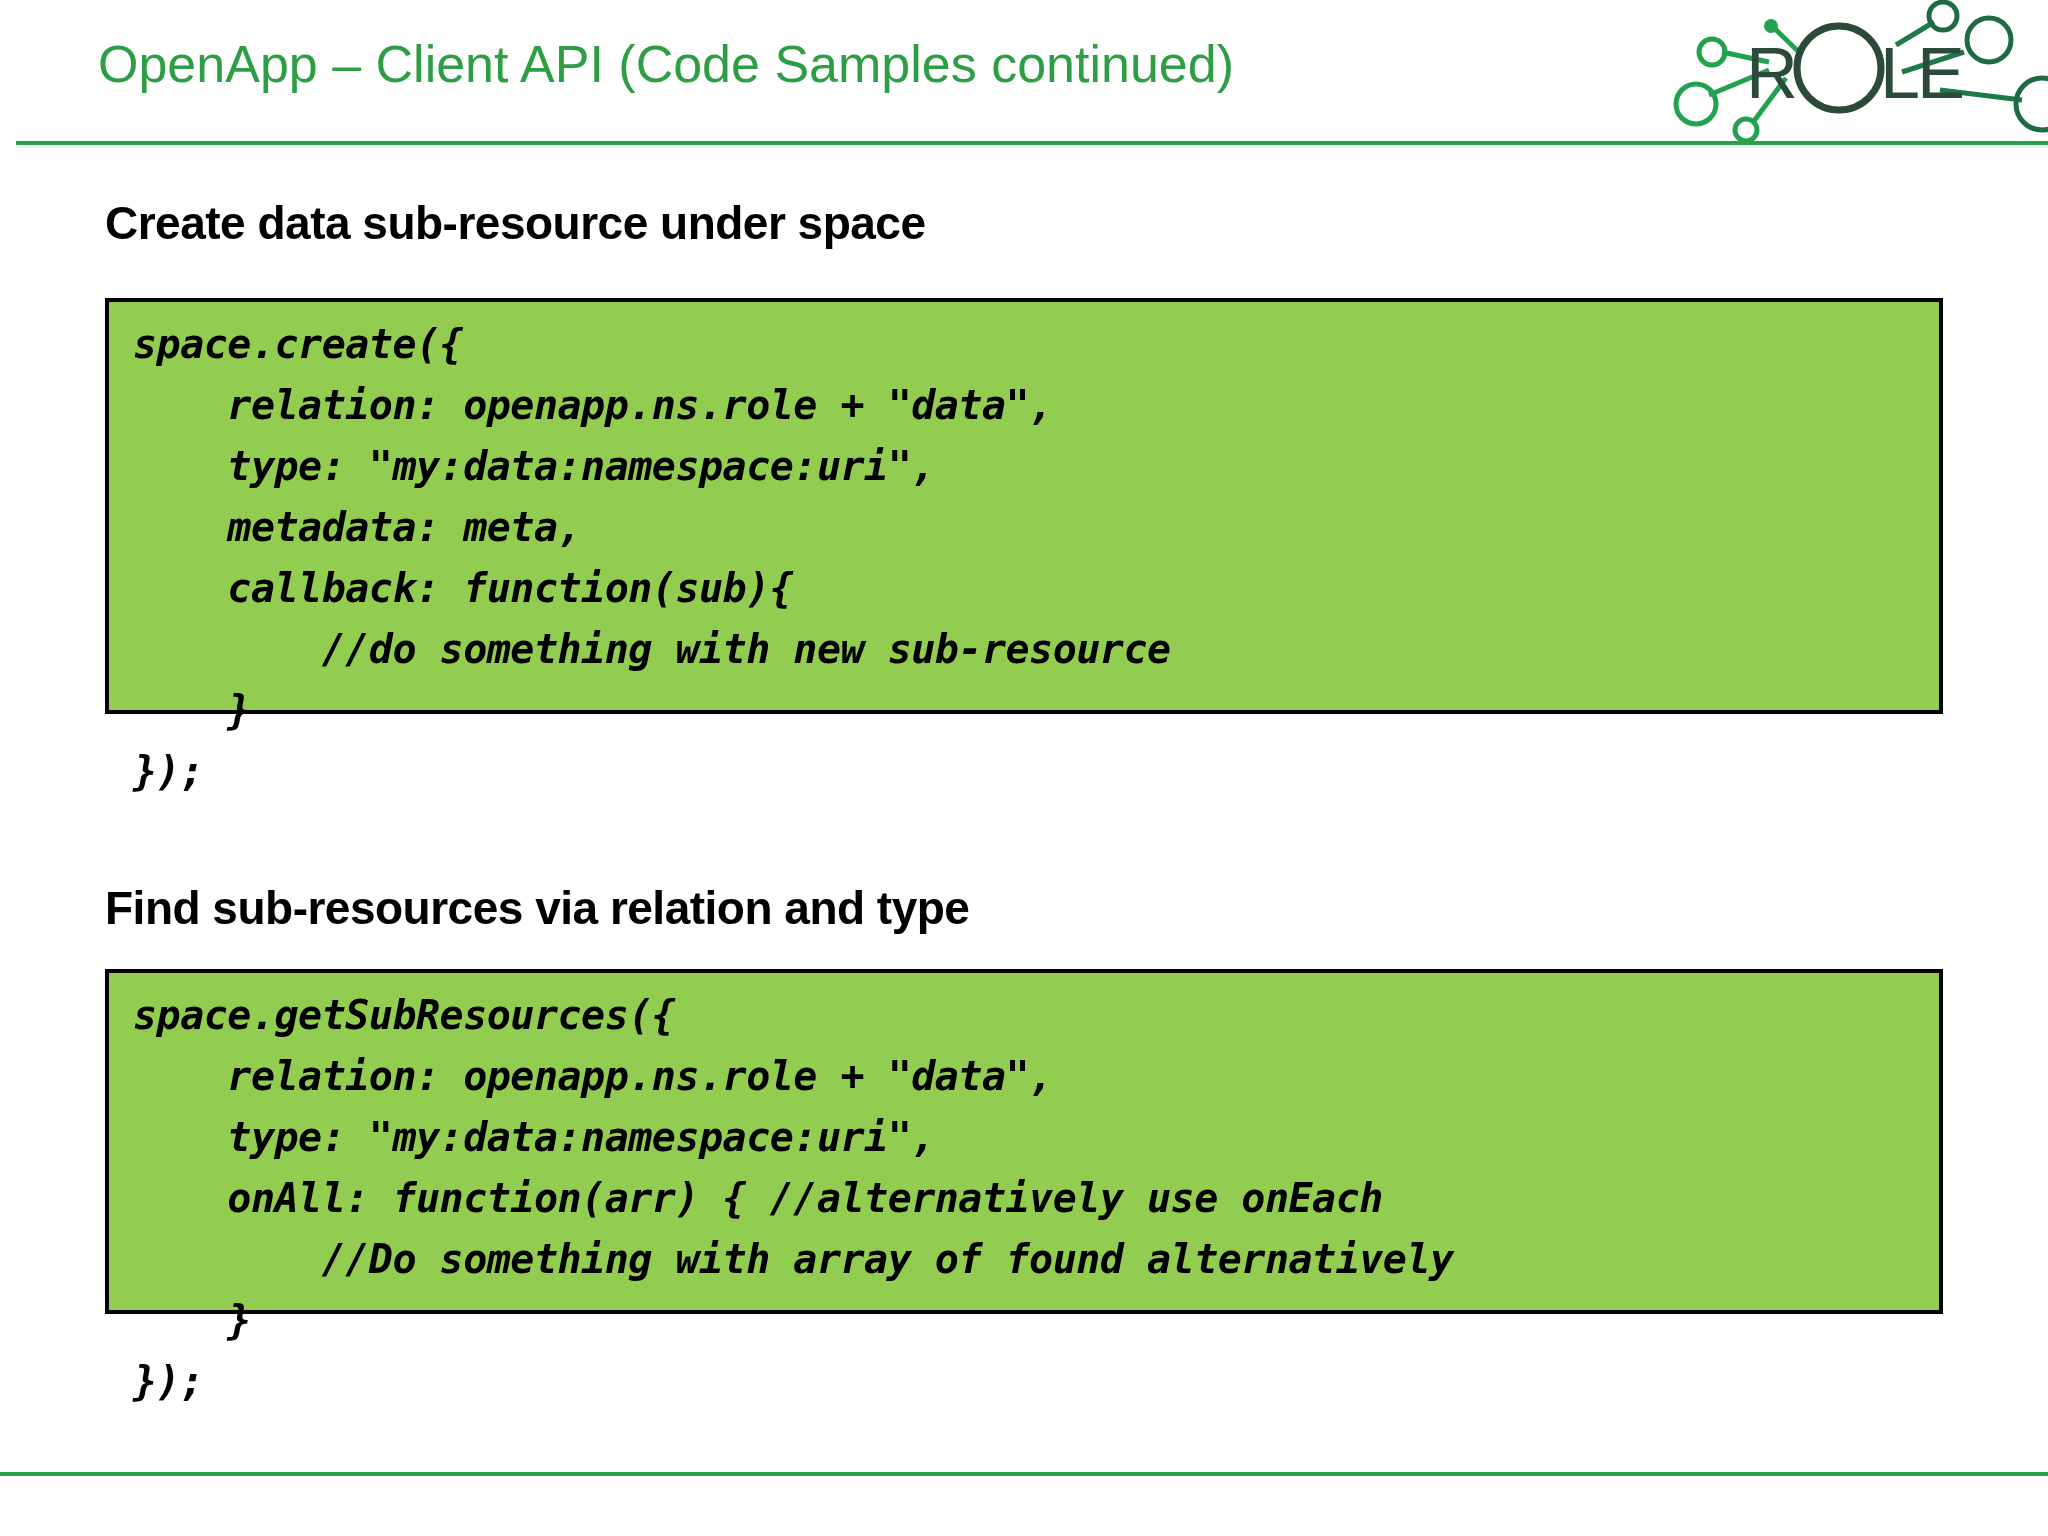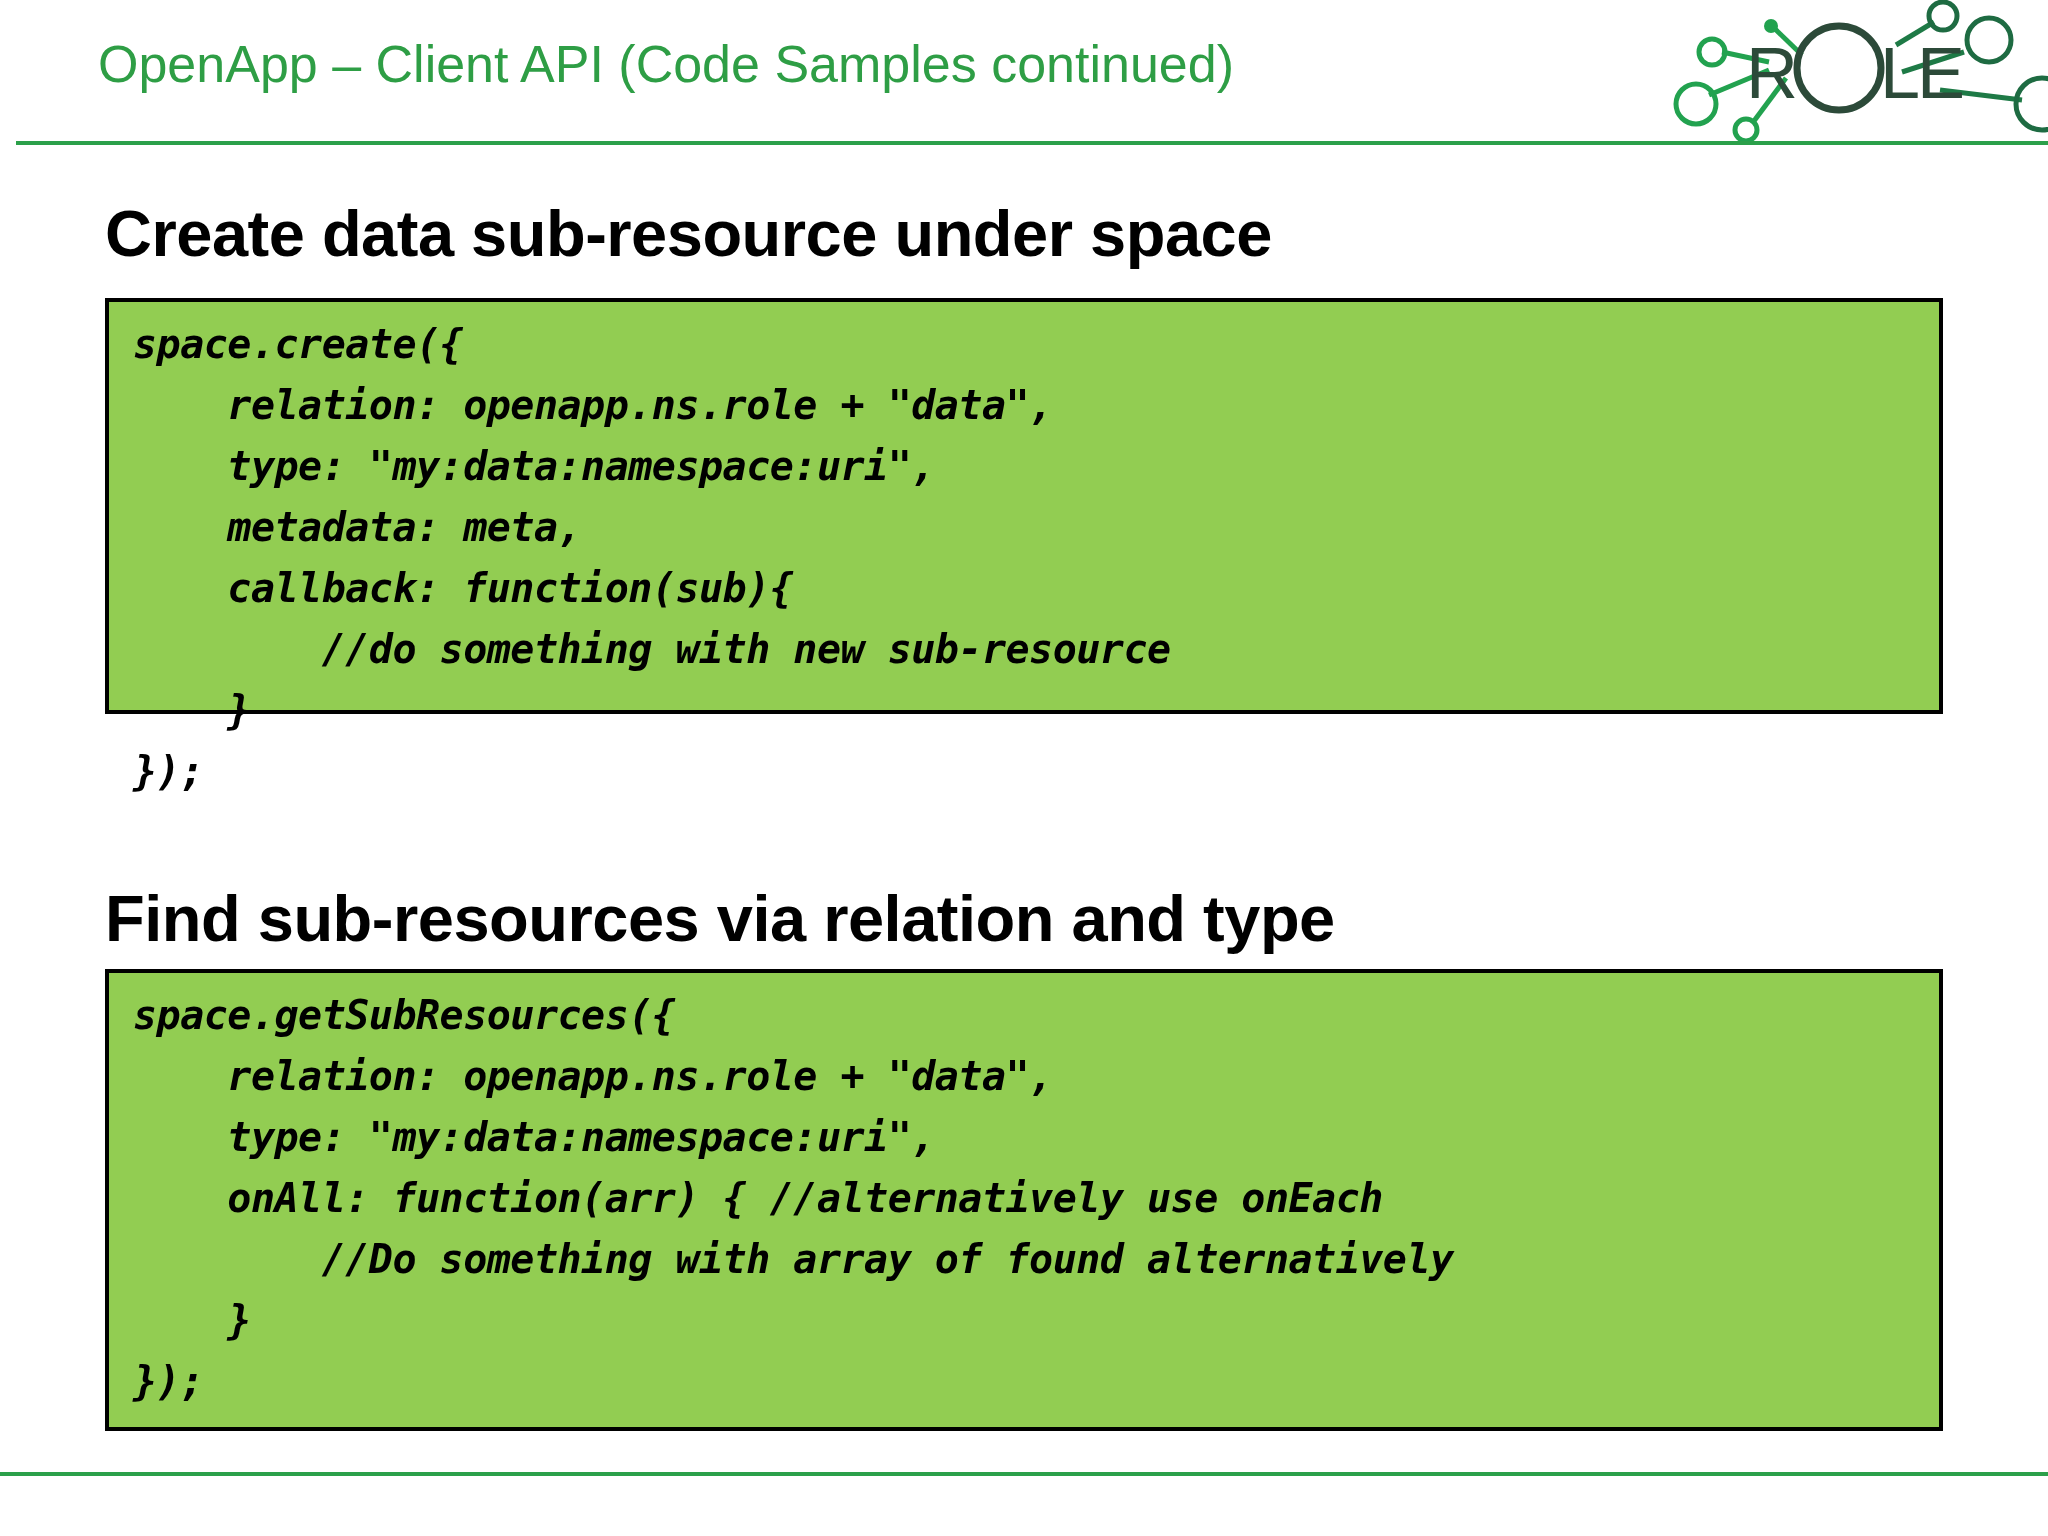--- a/index.html
+++ b/index.html
@@ -68,39 +68,39 @@
     top: 146px;
     width: 2048px;
     height: 1326px;
   }
 
   .section-heading {
     position: absolute;
     left: 105px;
     font-family: "Liberation Sans", sans-serif;
     font-weight: bold;
-    font-size: 65px;
+    font-size: 46px;
     color: #000000;
     white-space: nowrap;
     letter-spacing: -0.5px;
   }
   #heading-create  { top: 50px; }
   #heading-find    { top: 735px; }
 
   .code-box {
     position: absolute;
     left: 105px;
     width: 1838px;
     background: #92CD52;
     border: 4px solid #000000;
     box-sizing: border-box;
     padding: 12px 0 14px 0;
   }
   #code-box-create { top: 152px;  height: 416px; }
-  #code-box-find   { top: 823px;  height: 462px; }
+  #code-box-find   { top: 823px;  height: 345px; }
 
   .code-line {
     font-family: "DejaVu Sans Mono", "Liberation Mono", monospace;
     font-size: 40px;
     font-weight: bold;
     font-style: italic;
     color: #000000;
     line-height: 61px;
     white-space: pre;
     padding-left: 24px;

